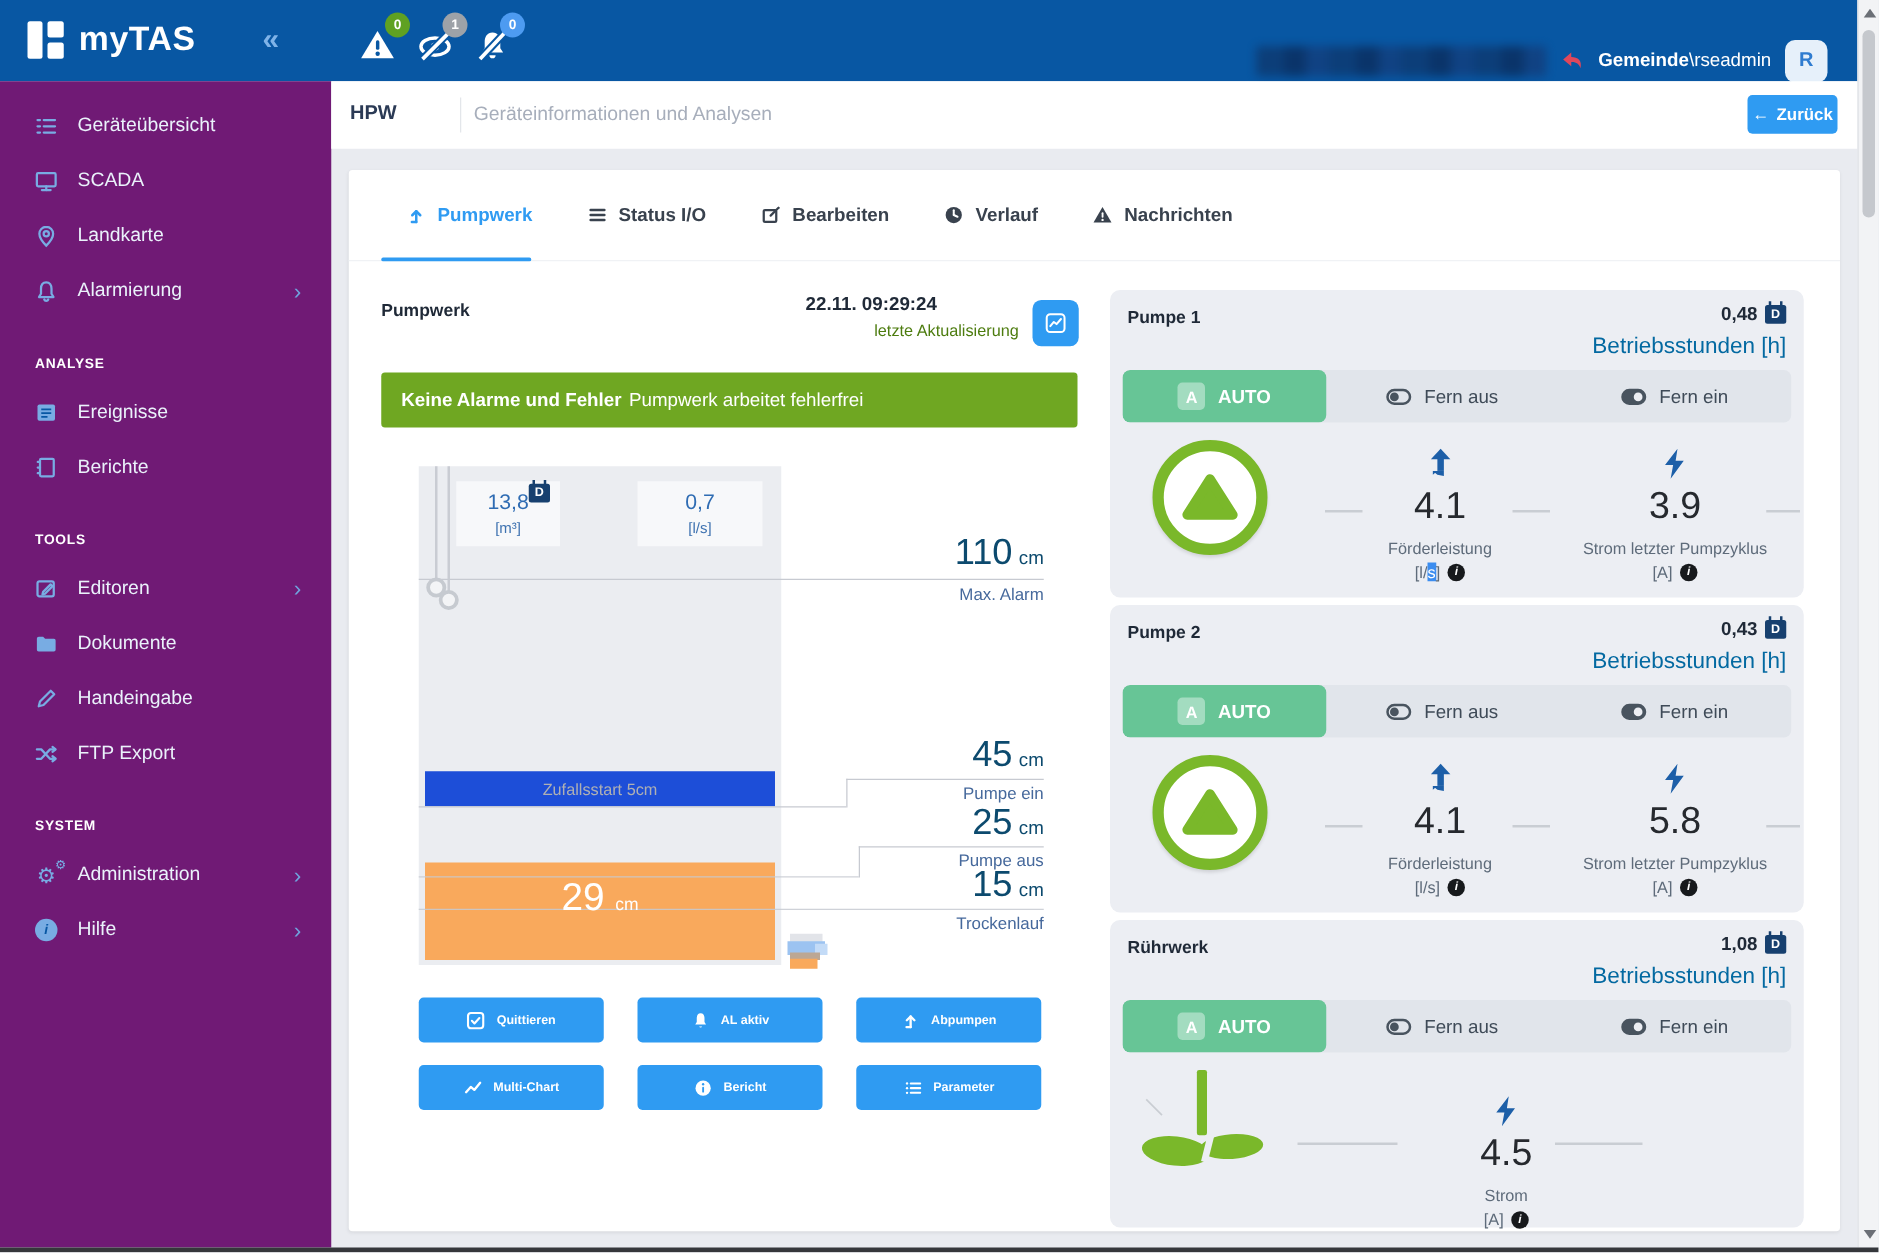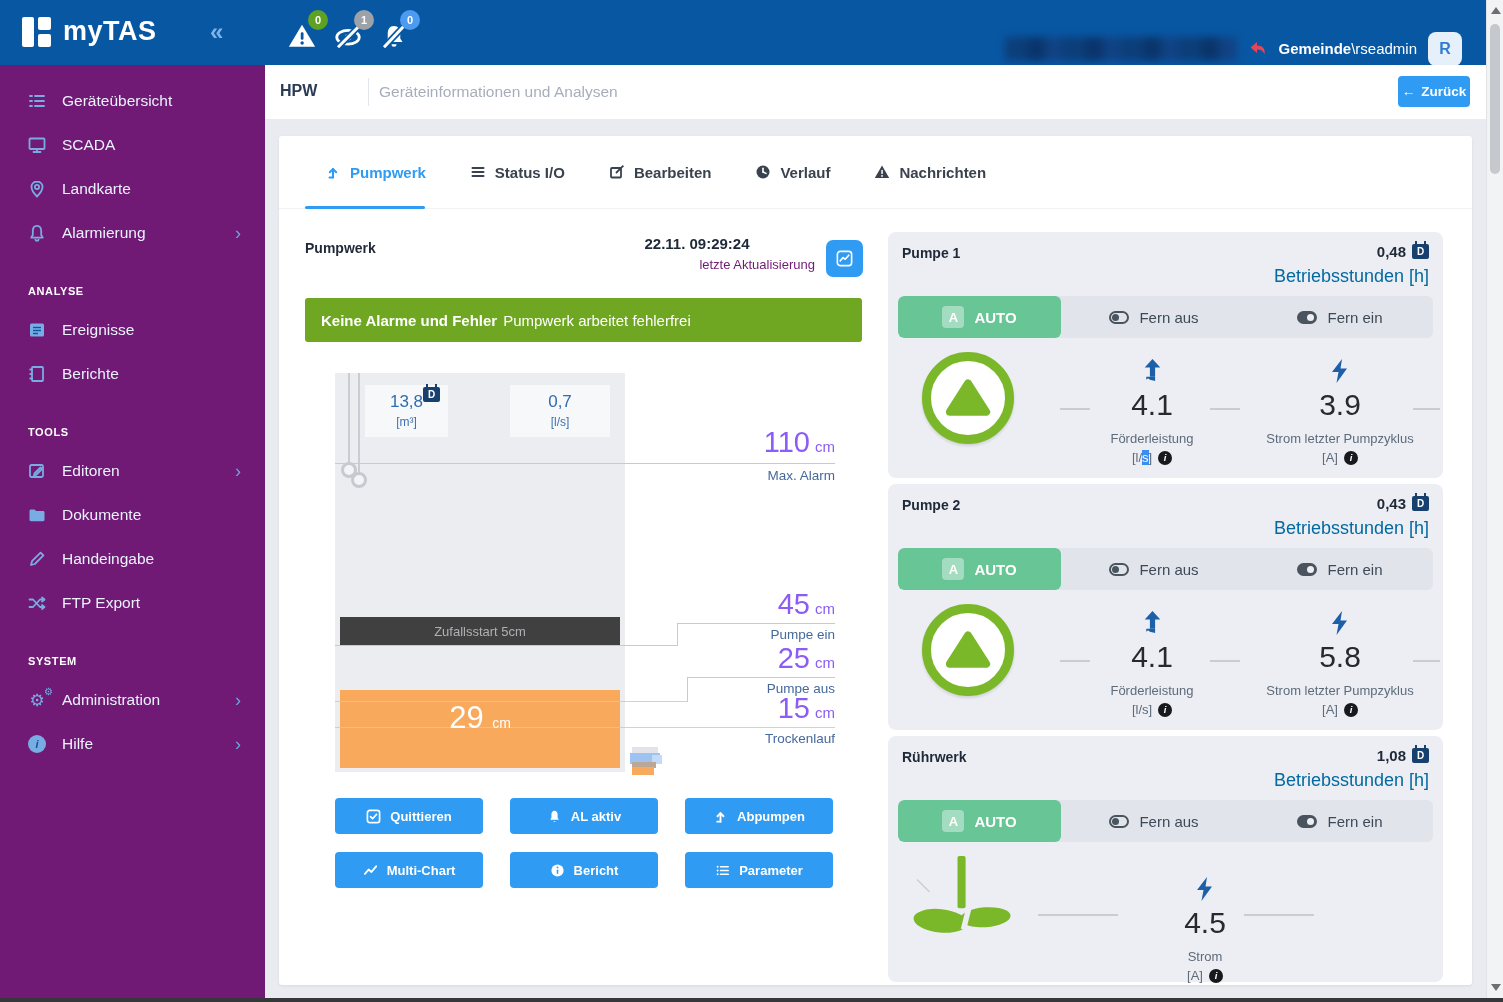--- a/index.html
+++ b/index.html
@@ -65,55 +65,55 @@
   .tabs { position:absolute; left:0; top:0; width:100%; height:73px; display:flex; align-items:center; padding-left:46px; gap:44px; border-bottom:1px solid #F0F2F5; }
   .tab { display:flex; align-items:center; gap:9px; font-size:15px; color:#39424E; font-weight:600; cursor:pointer; }
   .tab svg { width:16px; height:16px; }
   .tab.active { color:#2F9BF2; }
   .tab-underline { position:absolute; left:26px; top:70px; width:120px; height:3px; background:#2F9BF2; border-radius:2px; }
 
   
   .panel-title { position:absolute; left:26px; top:104px; font-size:14px; font-weight:bold; color:#1F2937; }
   .update-block { position:absolute; left:300px; top:99px; width:236px; text-align:right; }
   .update-time { font-size:15px; font-weight:bold; color:#1F2937;text-align:center; }
-  .update-label { font-size:13px; color:#701a75; margin-top:5px; }
+  .update-label { font-size:13px; color:#4d7c0f; margin-top:5px; }
   .update-btn { position:absolute; left:547px; top:104px; width:37px; height:37px; background:#2F9BF2; border:none; border-radius:7px; display:flex; align-items:center; justify-content:center; cursor:pointer; }
   .banner { position:absolute; left:26px; top:162px; width:557px; height:44px; background:#6FA722; border-radius:3px; color:#fff; font-size:15px; display:flex; align-items:center; padding-left:16px; }
   .banner b { margin-right:6px; }
 
   
   .tank { position:absolute; left:56px; top:237px; width:290px; height:399px; background:#EBEDF1; }
   .pipe { position:absolute; width:2px; background:#C9CCD3; top:0; }
   .float-ball { position:absolute; width:16px; height:16px; border:3px solid #C6CAD0; background:#F3F4F6; border-radius:50%; }
   .vbox { position:absolute; top:12px; height:52px; background:#F7F8FA; text-align:center; padding-top:7px; }
   .vbox .v { font-size:17px; color:#2F6CB3; }
   .vbox .u { font-size:12px; color:#3E72B0; margin-top:3px; }
   .cal { position:relative; display:inline-block; width:17px; height:15px; background:#17406F; border-radius:2px; color:#fff; font-size:10px; font-weight:bold; text-align:center; line-height:15px; vertical-align:1px; }
   .cal:before, .cal:after { content:""; position:absolute; top:-3px; width:2px; height:4px; background:#17406F; }
   .cal:before { left:3px; } .cal:after { right:3px; }
   .cal-float { position:absolute; left:88px; top:14px; }
-  .rand-band { position:absolute; left:5px; top:244px; width:280px; height:28px; background:#404040; color:#AFB0B3; font-size:13px; display:flex; align-items:center; justify-content:center; }
+  .rand-band { position:absolute; left:5px; top:244px; width:280px; height:28px; background:#1d4ed8; color:#AFB0B3; font-size:13px; display:flex; align-items:center; justify-content:center; }
   .fill-orange { position:absolute; left:5px; top:317px; width:280px; height:78px; background:#F9A95C; }
   .fill-label { position:relative; z-index:2; text-align:center; color:#fff; padding-top:10px; }
   .fill-label .big { font-size:31px; }
   .fill-label .sm { font-size:14px; margin-left:4px; }
 
   
   .hline { position:absolute; height:1px; background:#C7CAD1; z-index:1; }
   .vlinez { position:absolute; width:1px; background:#C7CAD1; z-index:1; }
-  .lvl-num { position:absolute; left:376px; width:180px; text-align:right; color:#8b5cf6; }
+  .lvl-num { position:absolute; left:376px; width:180px; text-align:right; color:#0c4a6e; }
   .lvl-num .n { font-size:29px; }
   .lvl-num .u { font-size:15px; margin-left:5px; }
   .lvl-lab { position:absolute; left:376px; width:180px; text-align:right; color:#46699C; font-size:13.5px; }
 
   .mini-legend { position:absolute; left:351px; top:609px; width:32px; height:32px; }
   .mini-legend i { position:absolute; display:block; }
 
   
-  .action-btn { position:absolute; width:148px; height:36px; background:#2F9BF2; border:none; border-radius:4px; color:#fff; font-size:13px; font-weight:600; font-family:inherit; display:flex; align-items:center; justify-content:center; gap:9px; cursor:pointer; }
+  .action-btn { position:absolute; width:148px; height:36px; background:#2F9BF2; border:none; border-radius:4px; color:#fff; font-size:10px; font-weight:600; font-family:inherit; display:flex; align-items:center; justify-content:center; gap:9px; cursor:pointer; }
   .action-btn svg { width:15px; height:15px; }
 
   
   .pcard { position:absolute; left:609px; width:555px; height:246px; background:#ECEEF3; border-radius:8px; }
   .pc-title { position:absolute; left:14px; top:13px; font-size:14px; font-weight:bold; color:#1F2937; }
   .pc-hours { position:absolute; right:14px; top:11px; font-size:15px; font-weight:bold; color:#1F2937; display:flex; align-items:center; gap:6px; }
   .pc-hours-label { position:absolute; right:14px; top:34px; font-size:18px; color:#0369a1; }
   .pc-seg { position:absolute; left:10px; top:64px; width:535px; height:42px; background:#E1E5EB; border-radius:6px; display:flex; overflow:hidden; }
   .seg { display:flex; align-items:center; justify-content:center; gap:10px; font-size:15px; color:#3E4A57; cursor:pointer; }
   .seg-auto { width:163px; background:#67C596; color:#fff; font-weight:600; border-radius:6px; }

